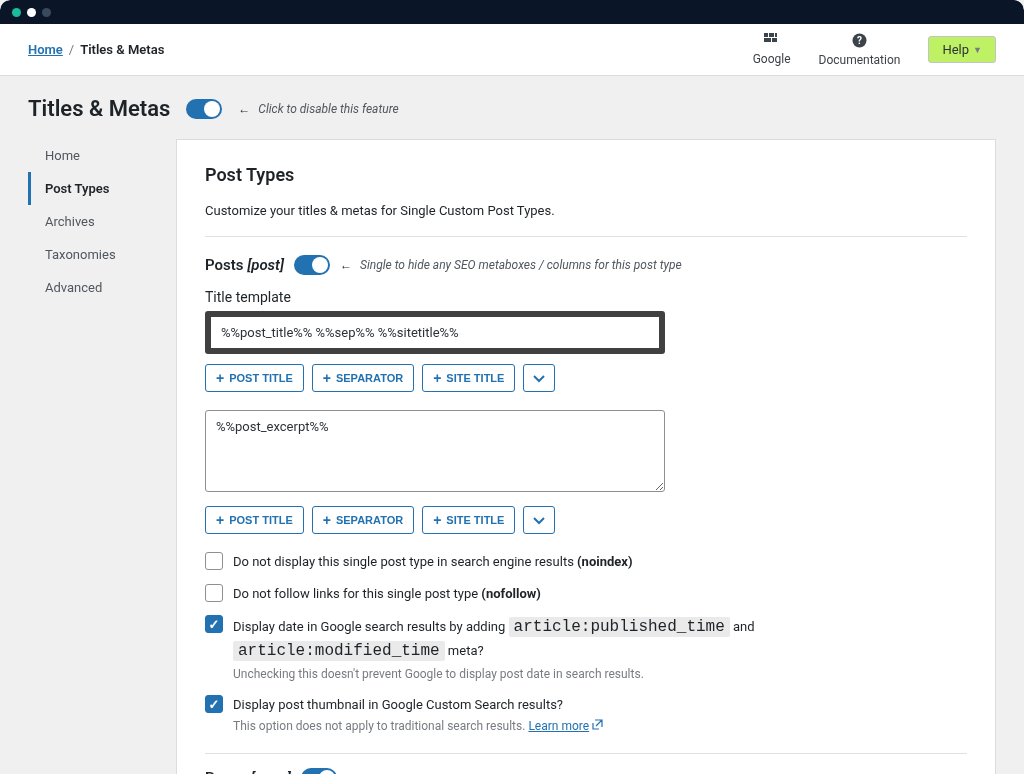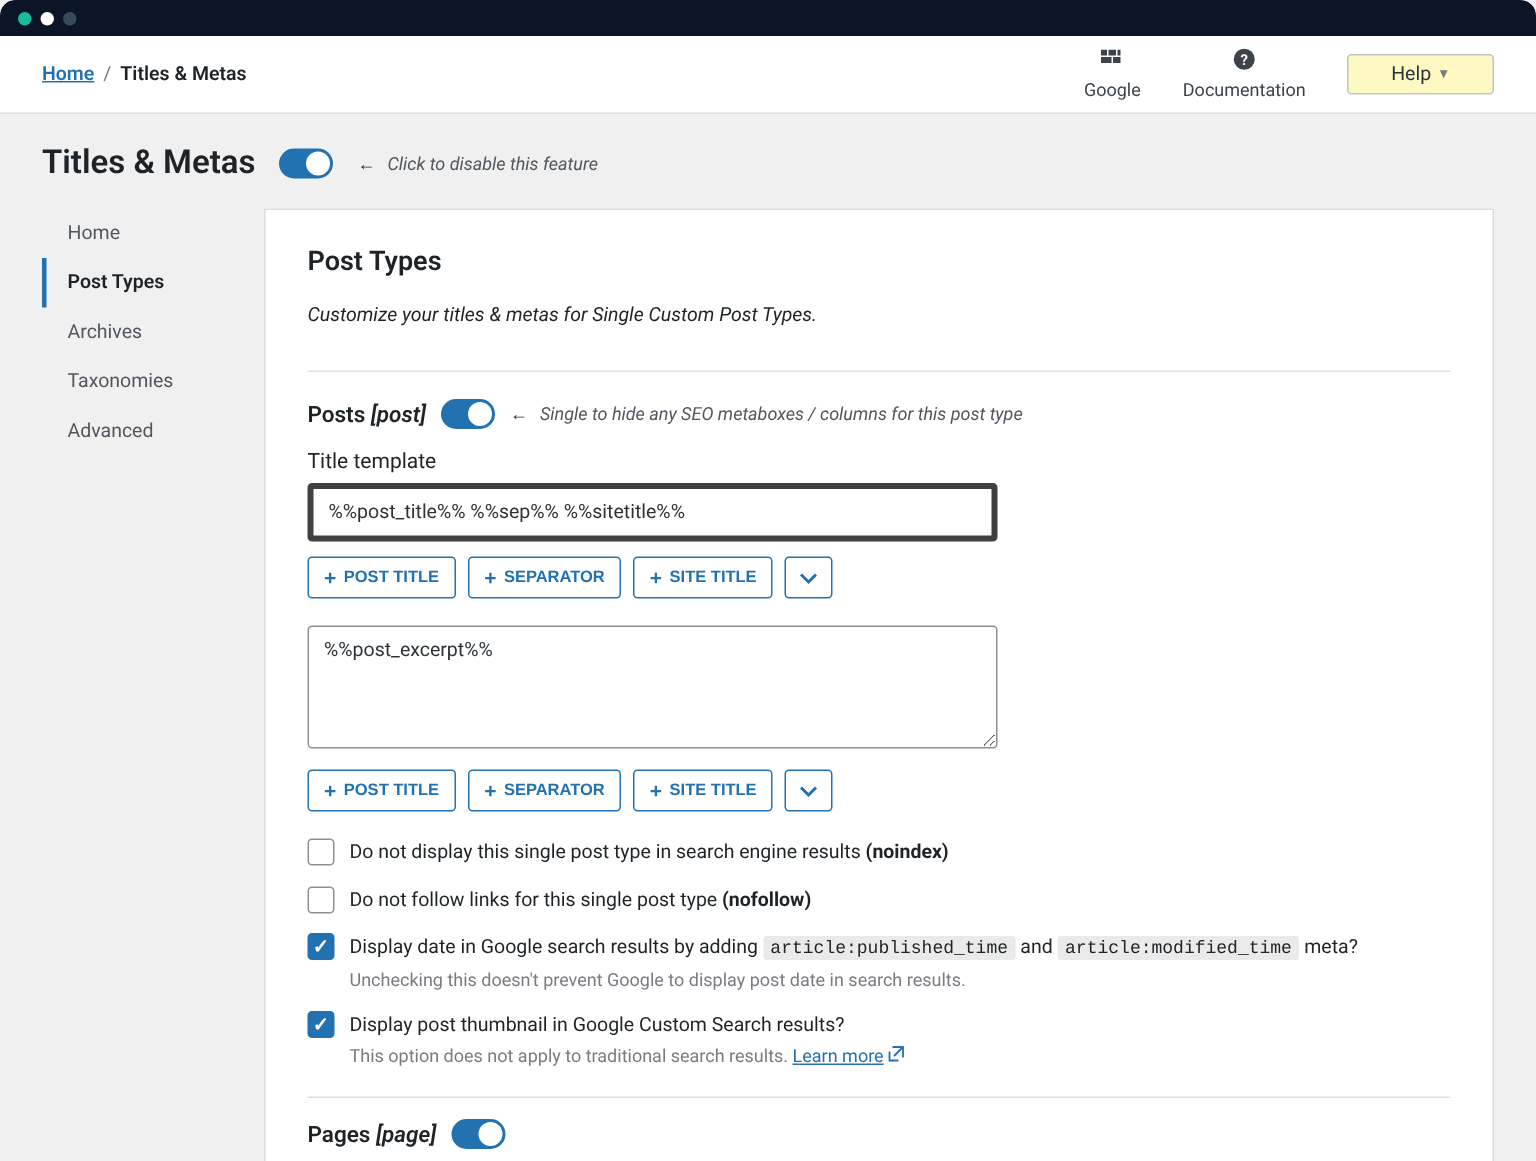--- a/index.html
+++ b/index.html
@@ -10,52 +10,52 @@
 .dot.white { background: #fff; }
 .dot.gray { background: #3a4a5e; }
 .header { background: #fff; height: 52px; display: flex; align-items: center; justify-content: space-between; padding: 0 28px; border-bottom: 1px solid #dcdcde; }
 .breadcrumb { display: flex; align-items: center; gap: 6px; font-size: 13px; font-weight: 600; }
 .breadcrumb a { color: #2271b1; text-decoration: underline; }
 .breadcrumb .sep { color: #787c82; font-weight: 400; }
 .breadcrumb .current { color: #1d2327; }
 .header-right { display: flex; align-items: center; gap: 28px; }
 .header-item { display: flex; flex-direction: column; align-items: center; gap: 2px; font-size: 12px; color: #3c434a; cursor: pointer; }
 .header-icon { font-size: 14px; color: #3c434a; }
-.help-btn { border: 1px solid #c3c4c7; background: #fef9c3; padding: 5px 28px; border-radius: 3px; font-size: 13px; color: #2c3338; cursor: pointer; display: flex; align-items: center; gap: 4px; }
+.help-btn { border: 1px solid #c3c4c7; background: #bef264; padding: 5px 13px; border-radius: 3px; font-size: 13px; color: #2c3338; cursor: pointer; display: flex; align-items: center; gap: 4px; }
 .page-container { padding: 20px 28px; }
 .page-title-row { display: flex; align-items: center; gap: 16px; margin-bottom: 18px; }
 .page-title { font-size: 22px; font-weight: 600; }
 .toggle { width: 36px; height: 20px; background: #2271b1; border-radius: 10px; position: relative; cursor: pointer; }
 .toggle::after { content: ""; position: absolute; width: 16px; height: 16px; background: #fff; border-radius: 50%; top: 2px; right: 2px; }
 .arrow-hint { display: flex; align-items: center; gap: 8px; font-size: 12px; font-style: italic; color: #50575e; }
 .arrow-hint .arrow { font-style: normal; color: #1d2327; }
 .content-row { display: flex; gap: 0; }
 .sidebar { width: 148px; flex-shrink: 0; }
 .sidebar-item { padding: 9px 14px; font-size: 13px; color: #50575e; cursor: pointer; border-left: 3px solid transparent; }
 .sidebar-item.active { font-weight: 600; color: #1d2327; border-left-color: #2271b1; }
 .main { flex: 1; background: #fff; border: 1px solid #dcdcde; padding: 24px 28px; }
 .section-title { font-size: 18px; font-weight: 600; margin-bottom: 18px; }
-.section-desc { font-size: 13px; color: #1d2327; padding-bottom: 29px; border-bottom: 1px solid #e0e0e0; margin-bottom: 18px; font-style: italic; }
+.section-desc { font-size: 13px; color: #1d2327; padding-bottom: 18px; border-bottom: 1px solid #e0e0e0; margin-bottom: 18px; }
 .posts-row { display: flex; align-items: center; gap: 10px; margin-bottom: 14px; }
 .posts-label { font-size: 15px; font-weight: 600; }
 .posts-label em { font-style: italic; font-weight: 600; }
 .field-label { font-size: 14px; margin-bottom: 6px; }
-.text-input { width: 460px; border: 4px solid #404040; border-radius: 3px; padding: 8px 10px; font-size: 13px; font-family: inherit; color: #2c3338; }
+.text-input { width: 460px; border: 6px solid #404040; border-radius: 3px; padding: 8px 10px; font-size: 13px; font-family: inherit; color: #2c3338; }
 .textarea { width: 460px; height: 82px; border: 1px solid #8c8f94; border-radius: 3px; padding: 8px 10px; font-size: 13px; font-family: inherit; color: #2c3338; resize: vertical; }
 .btn-row { display: flex; gap: 8px; margin: 10px 0 18px 0; }
 .tag-btn { border: 1px solid #2271b1; color: #2271b1; background: #fff; border-radius: 3px; padding: 6px 10px; font-size: 11px; font-weight: 600; cursor: pointer; display: flex; align-items: center; gap: 5px; }
 .tag-btn .plus { font-size: 14px; line-height: 1; }
 .dropdown-btn { border: 1px solid #2271b1; color: #2271b1; background: #fff; border-radius: 3px; width: 32px; display: flex; align-items: center; justify-content: center; cursor: pointer; }
 .check-row { display: flex; align-items: flex-start; gap: 10px; margin-bottom: 12px; }
 .checkbox { width: 18px; height: 18px; border: 1px solid #8c8f94; border-radius: 3px; flex-shrink: 0; display: flex; align-items: center; justify-content: center; cursor: pointer; }
 .checkbox.checked { background: #2271b1; border-color: #2271b1; }
 .checkbox.checked::after { content: "✓"; color: #fff; font-size: 13px; font-weight: bold; }
 .check-content { font-size: 13px; line-height: 1.5; }
 .check-hint { font-size: 12px; color: #787c82; margin-top: 2px; }
-.code { background: #eaeaea; padding: 1px 5px; border-radius: 2px; font-family: "Courier New", monospace; font-size: 12px; }
+.code { background: #eaeaea; padding: 1px 5px; border-radius: 2px; font-family: "Courier New", monospace; font-size: 16px; }
 .learn-more { color: #2271b1; text-decoration: underline; }
 .ext-icon { display: inline-block; margin-left: 3px; color: #2271b1; }
 .divider { border-top: 1px solid #e0e0e0; margin: 18px 0 14px 0; }
 .help-caret { font-size: 9px; color: #787c82; }
 </style>
 </head>
 <body>
 
 <div class="titlebar">
   <div class="dot green"></div>

